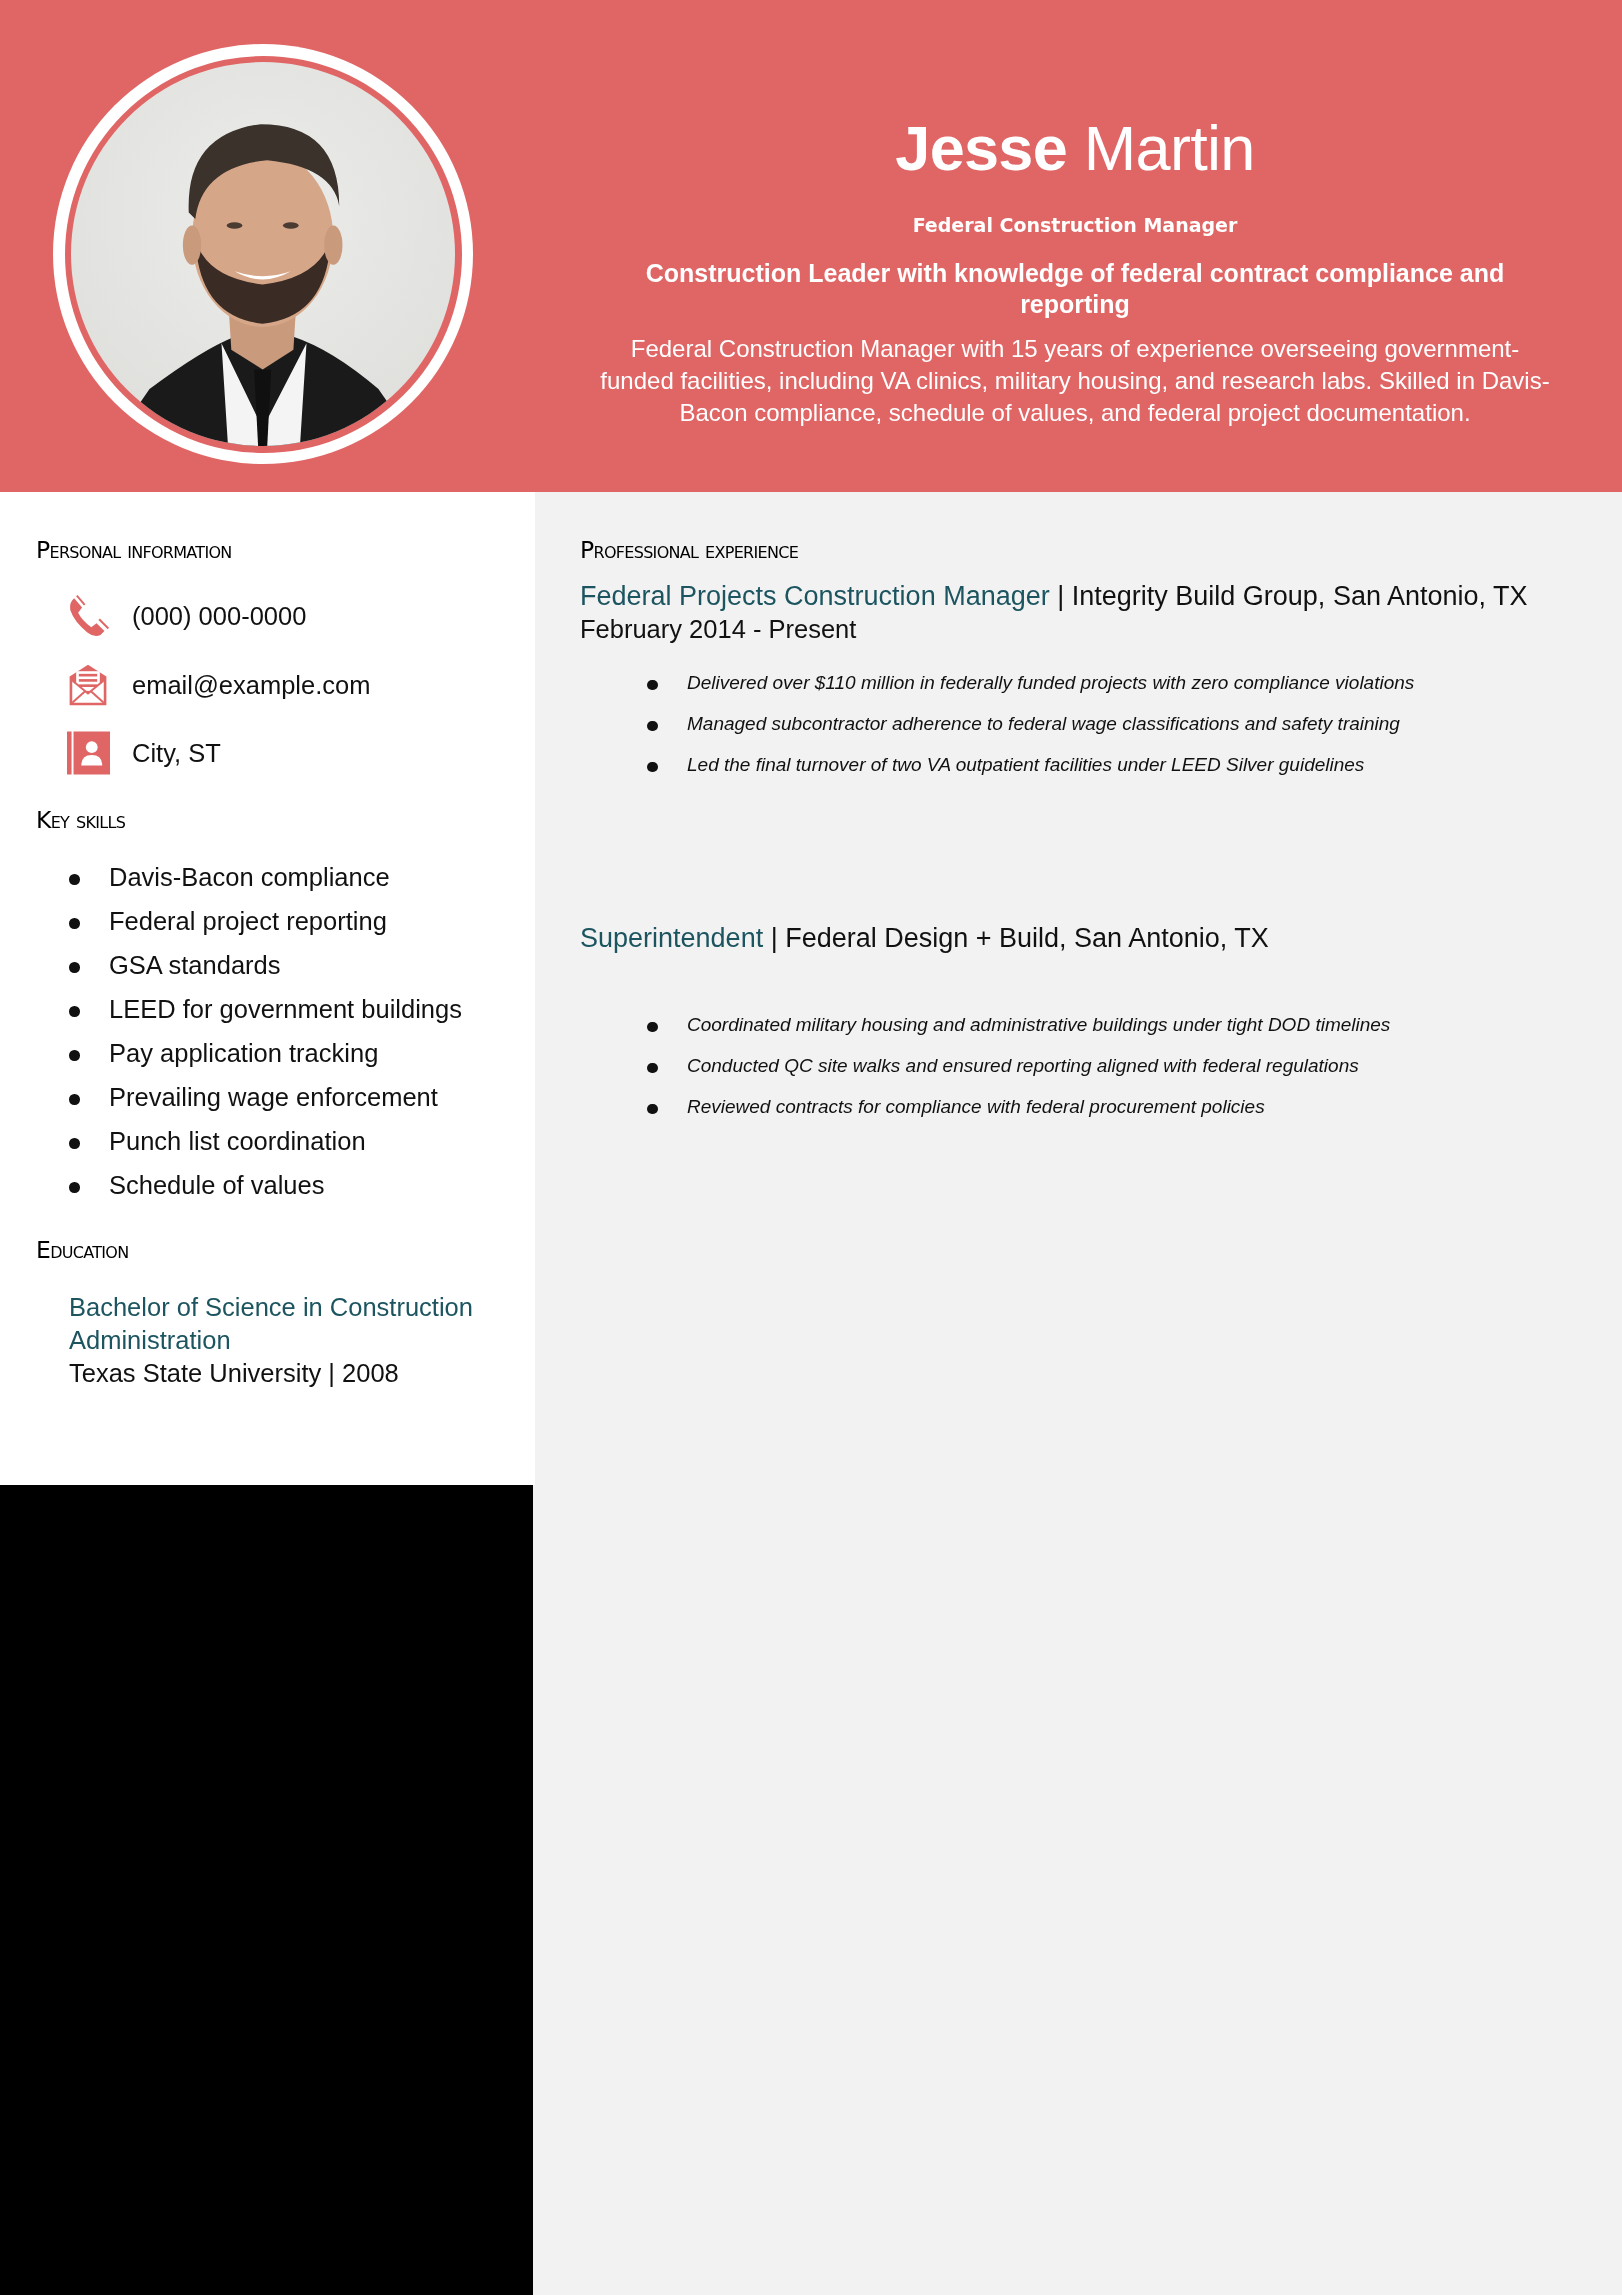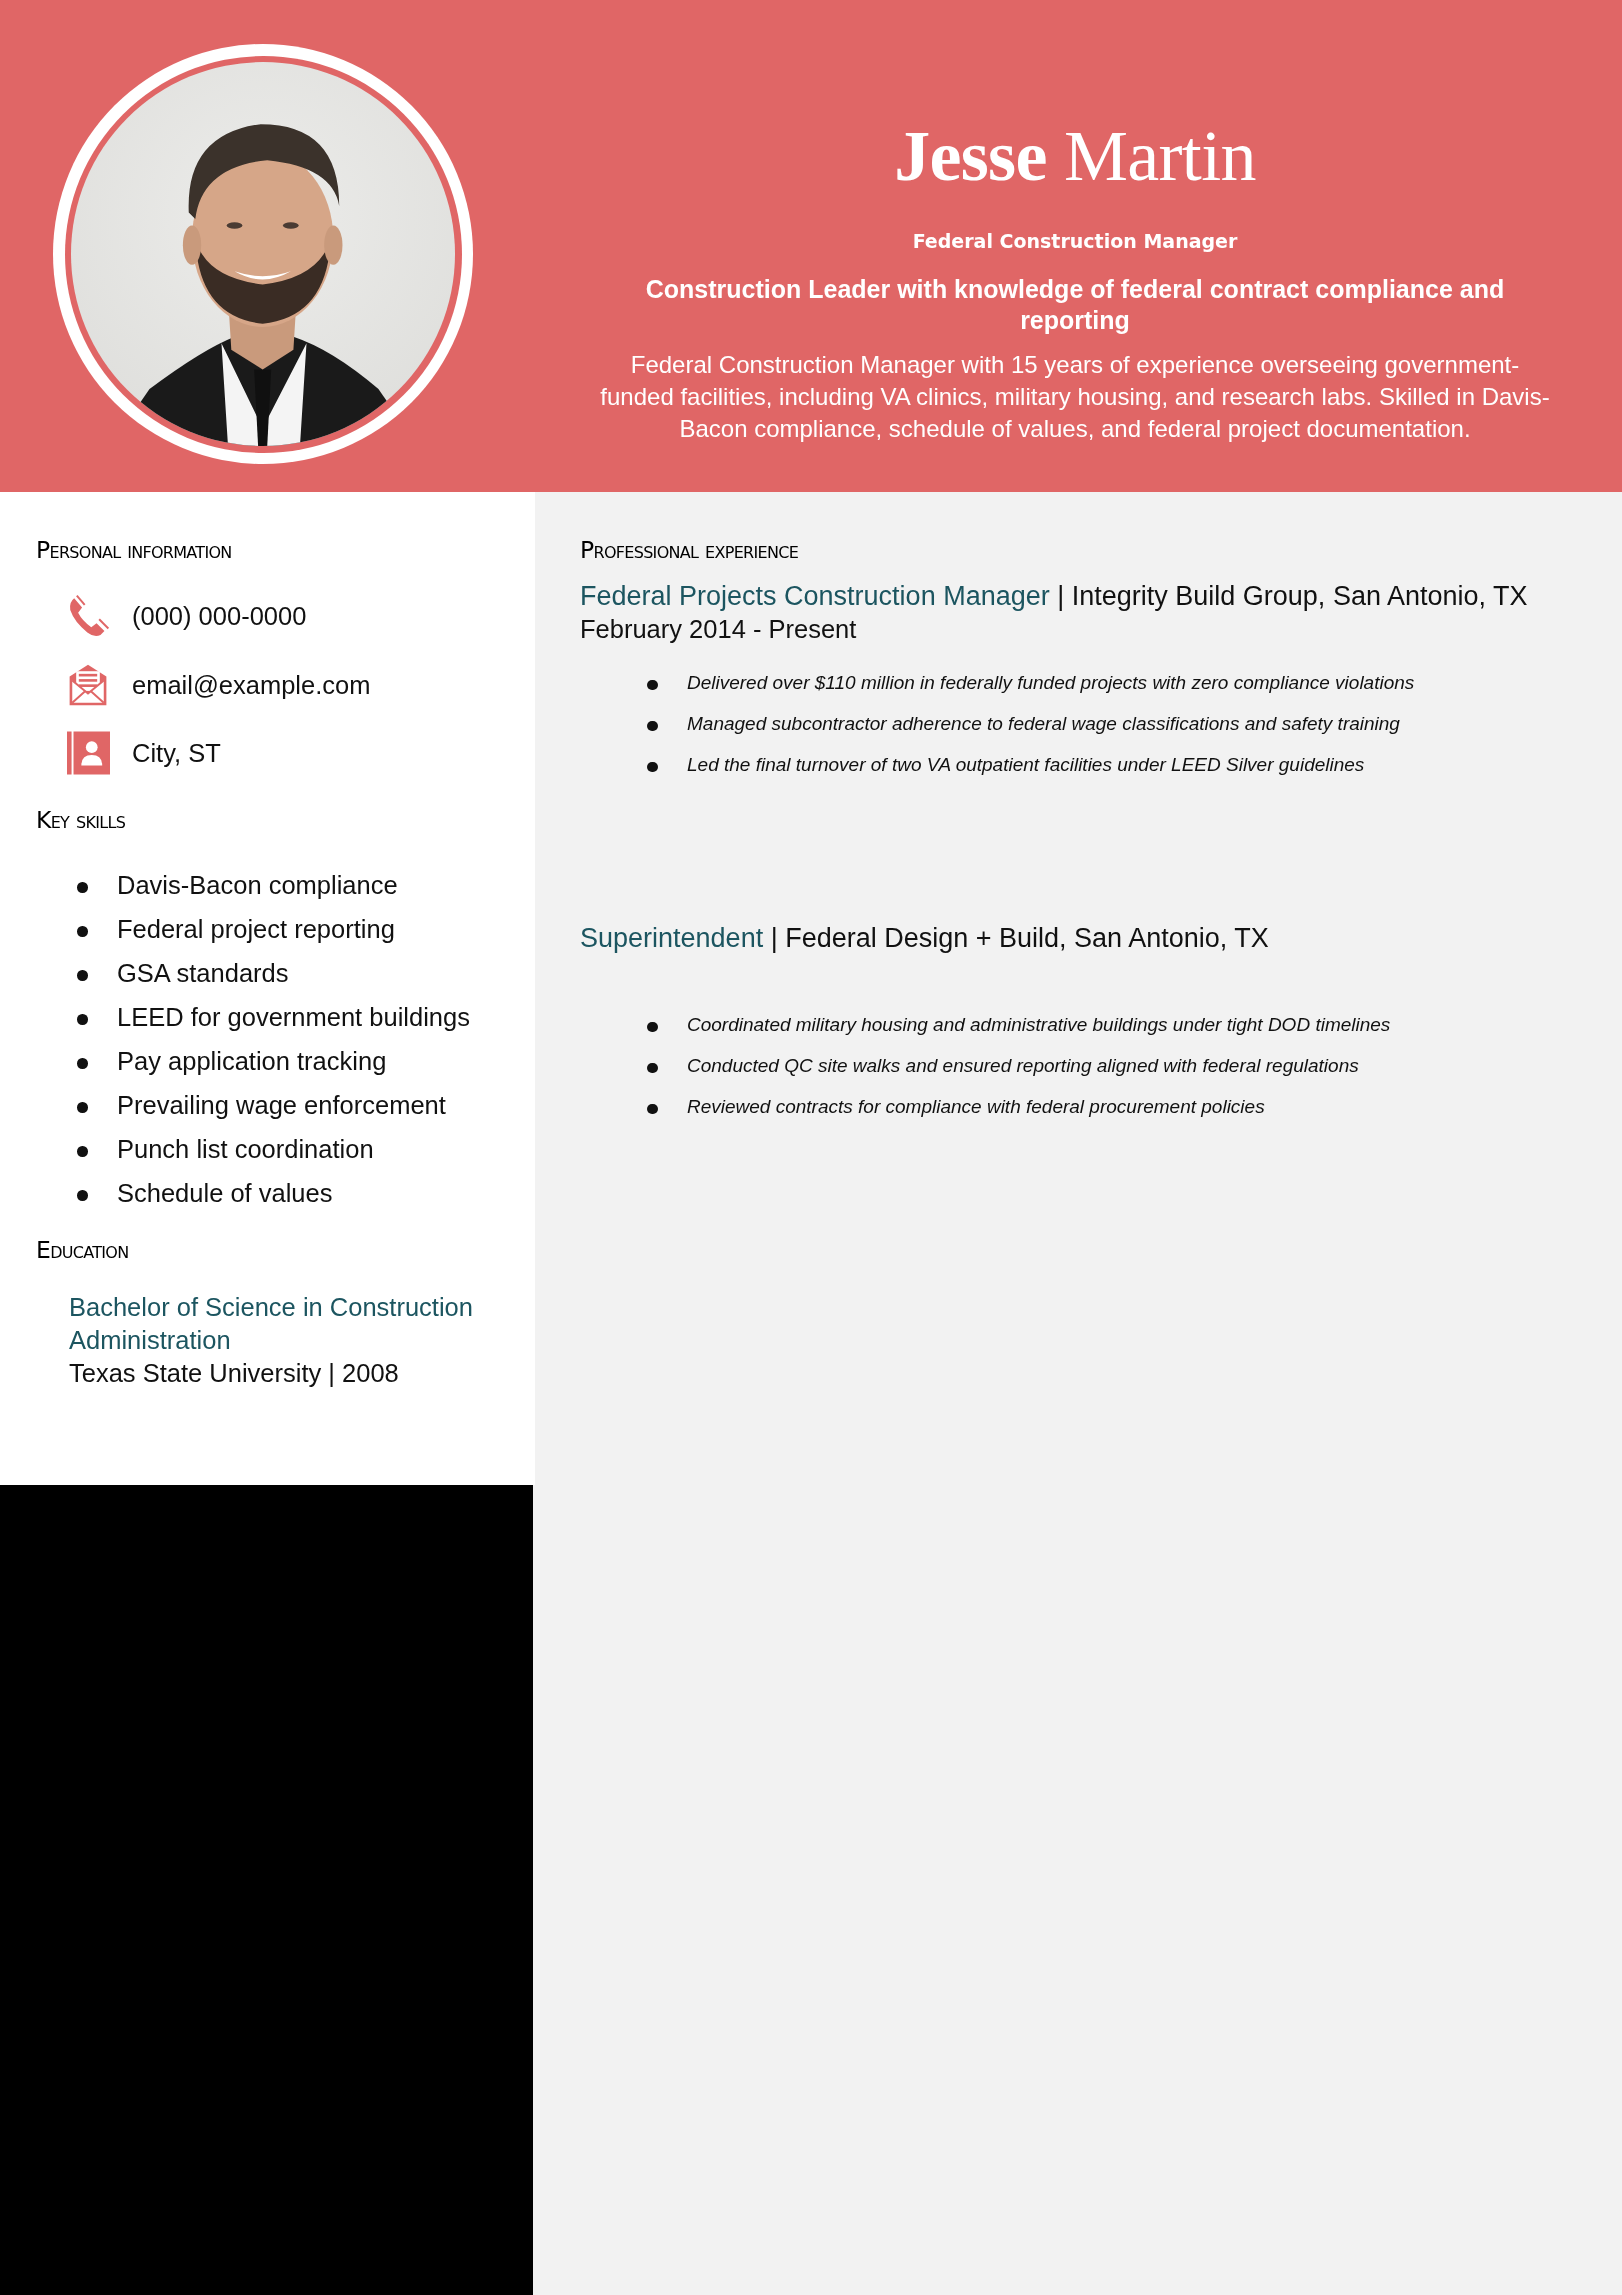--- a/index.html
+++ b/index.html
@@ -26,22 +26,22 @@
       border-radius: 50%; overflow: hidden;
       background: radial-gradient(circle at 50% 40%, #ececea 0%, #dcdcd9 100%);
     }
     .photo svg { width: 100%; height: 100%; display: block; }
 
     .header-text {
       position: absolute; left: 588px; top: 85px; width: 974px;
       text-align: center; color: #ffffff;
     }
     .name {
-      font-family: Liberation Serif, serif;
-      font-size: 72px; line-height: 111px; margin: 16px; letter-spacing: -0.7px;
+      font-family: Liberation Sans, sans-serif;
+      font-size: 63px; line-height: 111px; margin: 8px; letter-spacing: -0.7px;
     }
     .name .first { font-weight: bold; }
     .name .last { font-weight: normal; }
     .job-title {
       font-family: "DejaVu Sans", sans-serif; font-weight: bold;
       font-size: 19px; line-height: 26px; margin-top: 5.2px;
     }
     .headline {
       font-weight: bold; font-size: 25px; line-height: 31px;
       margin: 19.6px auto 0; width: 954px;
@@ -64,21 +64,21 @@
       font-size: 23.5px; letter-spacing: -0.7px; line-height: 26px;
     }
     .contact-row {
       position: absolute; left: 65px; height: 52px; display: flex; align-items: center;
     }
     .contact-row .icon { width: 46px; height: 46px; display: flex; align-items: center; justify-content: center; }
     .contact-row .label { margin-left: 21px; font-size: 25.5px; color: #111; }
 
     .skills {
       position: absolute; left: 0; top: 861px; width: 523px;
-      list-style: none; margin: 8px; padding: 0;
+      list-style: none; margin: 0; padding: 0;
     }
     .skills li {
       position: relative; height: 44px; line-height: 33px; font-size: 25.5px;
       padding-left: 109px;
     }
     .skills li::before {
       content: ""; position: absolute; left: 69px; top: 13px;
       width: 10.5px; height: 10.5px; border-radius: 50%; background: #111;
     }
 

